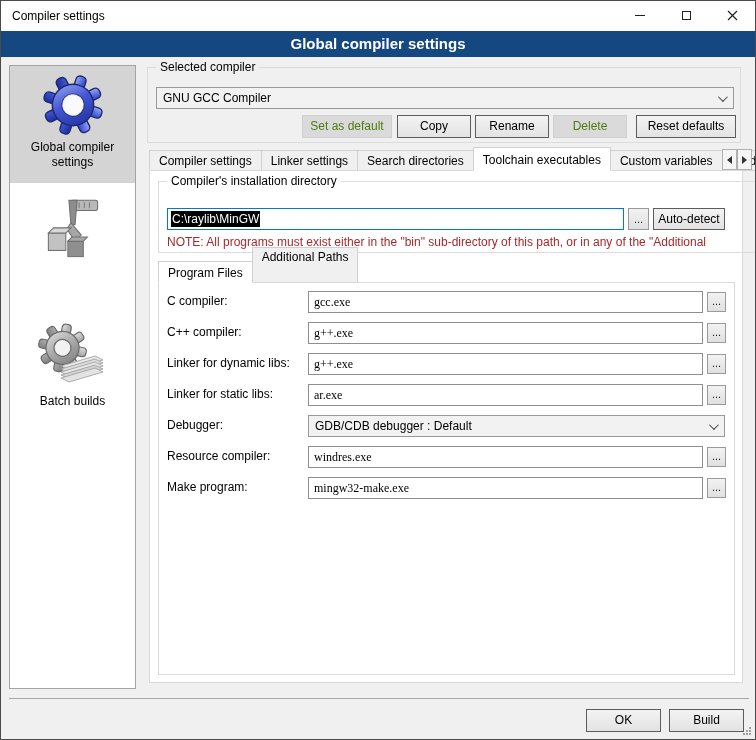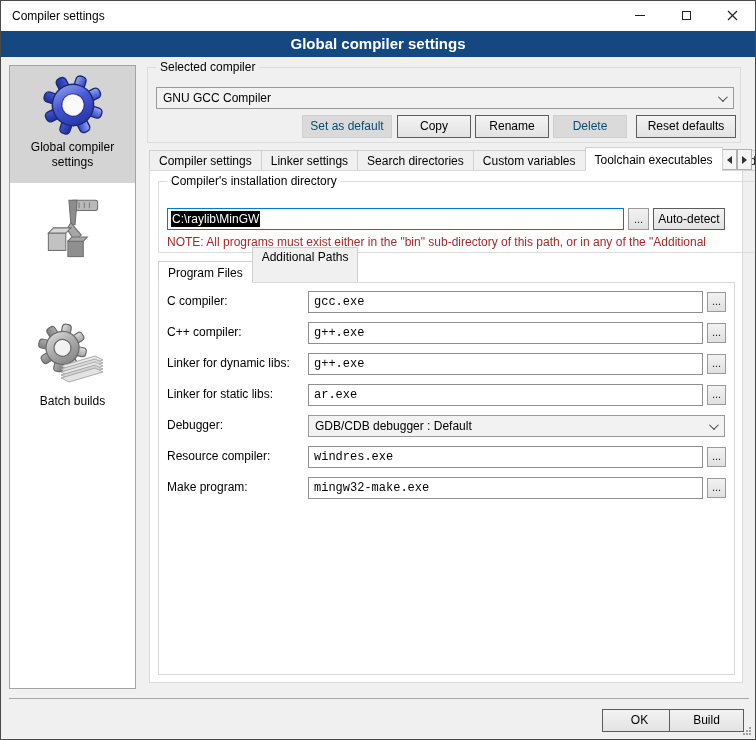--- a/index.html
+++ b/index.html
@@ -29,21 +29,21 @@
   #side-item-2 { top:248px; height:108px; }
   
   .groupbox { position:absolute; border:1px solid #dcdcdc; }
   .groupbox > .gb-label { position:absolute; top:-8px; left:8px; padding:0 4px; font-size:12px; white-space:nowrap; }
   
   .combo { position:absolute; height:22px; background:#f2f2f2; border:1px solid #999; display:flex; align-items:center; padding:0 24px 0 6px; cursor:default; }
   .combo .chev { position:absolute; right:8px; top:7px; width:7px; height:7px; border-right:1px solid #444; border-bottom:1px solid #444; transform:rotate(45deg) translateY(-2px); }
   
   .btn { position:absolute; height:23px; background:linear-gradient(#f3f3f3,#e3e3e3); border:1px solid #5c5c5c;
     font-size:12px; font-family:"Liberation Sans",sans-serif; text-align:center; line-height:21px; cursor:default; }
-  .btn.disabled { background:#dadada; border:1px solid #cfcfcf; color:#0c4a6e; }
+  .btn.disabled { background:#dadada; border:1px solid #cfcfcf; color:#4d7c0f; }
   .btn-sm { position:absolute; background:linear-gradient(#f2f2f2,#e0e0e0); border:1px solid #9a9a9a;
     font-size:11px; text-align:center; line-height:16px; cursor:default; color:#222; }
   
   #tabs { position:absolute; left:148px; top:146px; height:24px; display:flex; align-items:flex-end; }
   .tab { height:21px; line-height:20px; padding:0 9px; background:#f0f0f0; border:1px solid #d0d0d0;
     margin-right:-1px; white-space:nowrap; overflow:hidden; cursor:default; font-size:12px; }
   .tab.active { height:24px; line-height:24px; background:#fff; border-bottom:1px solid #fff; position:relative; z-index:3; }
   .tab-arrow { position:absolute; top:148px; width:15px; height:21px; background:#f5f5f5; border:1px solid #b0b0b0;
     display:flex; align-items:center; justify-content:center; cursor:default; }
   #tab-arrow-left { left:721px; } #tab-arrow-right { left:736px; }
@@ -63,26 +63,26 @@
   #dir-note { position:absolute; left:8px; top:53px; width:566px; color:#a52a2a; font-size:12px; white-space:nowrap; overflow:hidden; }
   
   #subtabs { position:absolute; left:8px; top:90px; display:flex; align-items:flex-end; height:22px; }
   .subtab { height:36px; line-height:19px; padding:0 9px; background:#f0f0f0; border:1px solid #d0d0d0; margin-right:-1px; cursor:default; }
   .subtab.active { height:22px; line-height:22px; background:#fff; border-bottom:1px solid #fff; z-index:3; position:relative; }
   
   #subpanel { position:absolute; left:8px; top:111px; width:577px; height:393px; background:#fff; border:1px solid #d9d9d9; z-index:1; }
   .frow { position:absolute; left:0; width:100%; height:22px; }
   .frow .flabel { position:absolute; left:8px; top:3px; white-space:nowrap; }
   .finput { position:absolute; left:149px; top:0; width:395px; height:22px; border:1px solid #8f8f8f; background:#fff;
-    font-family:Liberation Mono, monospace; font-size:12px; padding-left:5px; }
+    font-family:Liberation Serif, serif; font-size:12px; padding-left:5px; }
   .frow .btn-sm { left:548px; top:1px; width:19px; height:20px; }
   .fcombo { left:149px; top:0; width:417px; font-size:12px; }
   
   #footer-sep { position:absolute; left:8px; top:697px; width:740px; height:1px; background:#a8a8a8; }
-  #ok-btn { left:585px; top:708px; width:75px;margin-left:16px; }
+  #ok-btn { left:585px; top:708px; width:75px; }
   #cancel-btn { left:668px; top:708px; width:75px; }
   #grip { position:absolute; right:3px; bottom:3px; }
 </style>
 </head>
 <body>
 
 <div id="win">
 
   <div id="titlebar">
     <span id="title-text">Compiler settings</span>
@@ -180,22 +180,22 @@
     <div class="btn" style="left:249px; top:47px; width:74px;">Copy</div>
     <div class="btn" style="left:327px; top:47px; width:74px;">Rename</div>
     <div class="btn disabled" style="left:405px; top:47px; width:74px;">Delete</div>
     <div class="btn" style="left:488px; top:47px; width:100px;">Reset defaults</div>
   </div>
 
   <div id="tabs">
     <div class="tab">Compiler settings</div>
     <div class="tab">Linker settings</div>
     <div class="tab">Search directories</div>
+    <div class="tab active">Toolchain executables</div>
     <div class="tab">Custom variables</div>
-    <div class="tab active">Toolchain executables</div>
     <div class="tab" style="width:37px; padding:0 0 0 7px;">Build options</div>
   </div>
   <div class="tab-arrow" id="tab-arrow-left">
       <span class="tri left"></span>
     </div>
   <div class="tab-arrow" id="tab-arrow-right">
       <span class="tri right"></span>
     </div>
 
   <div id="page">

